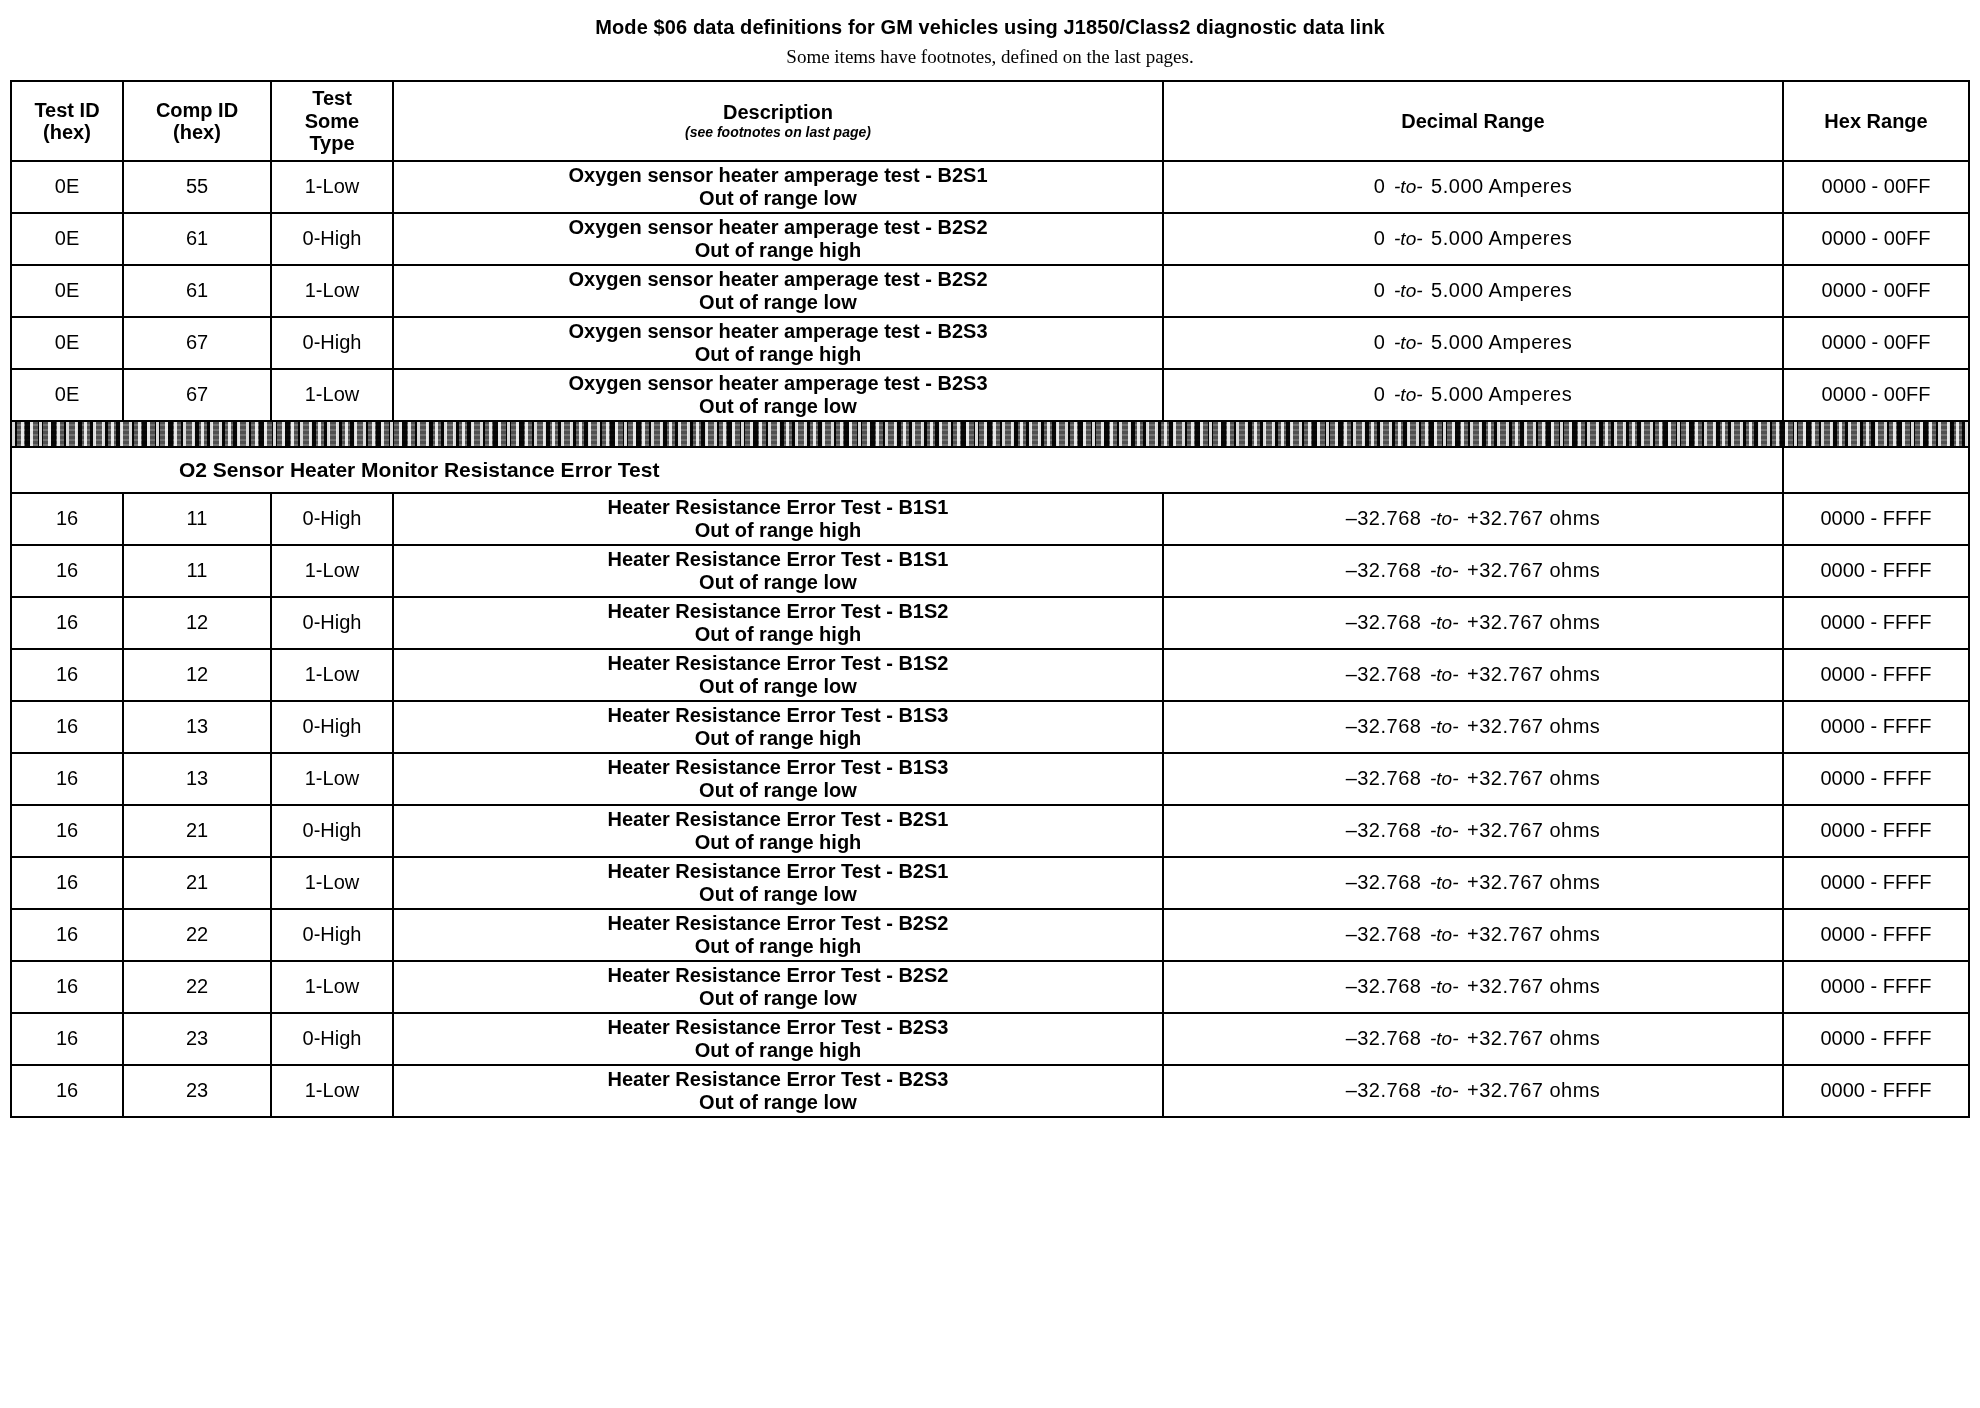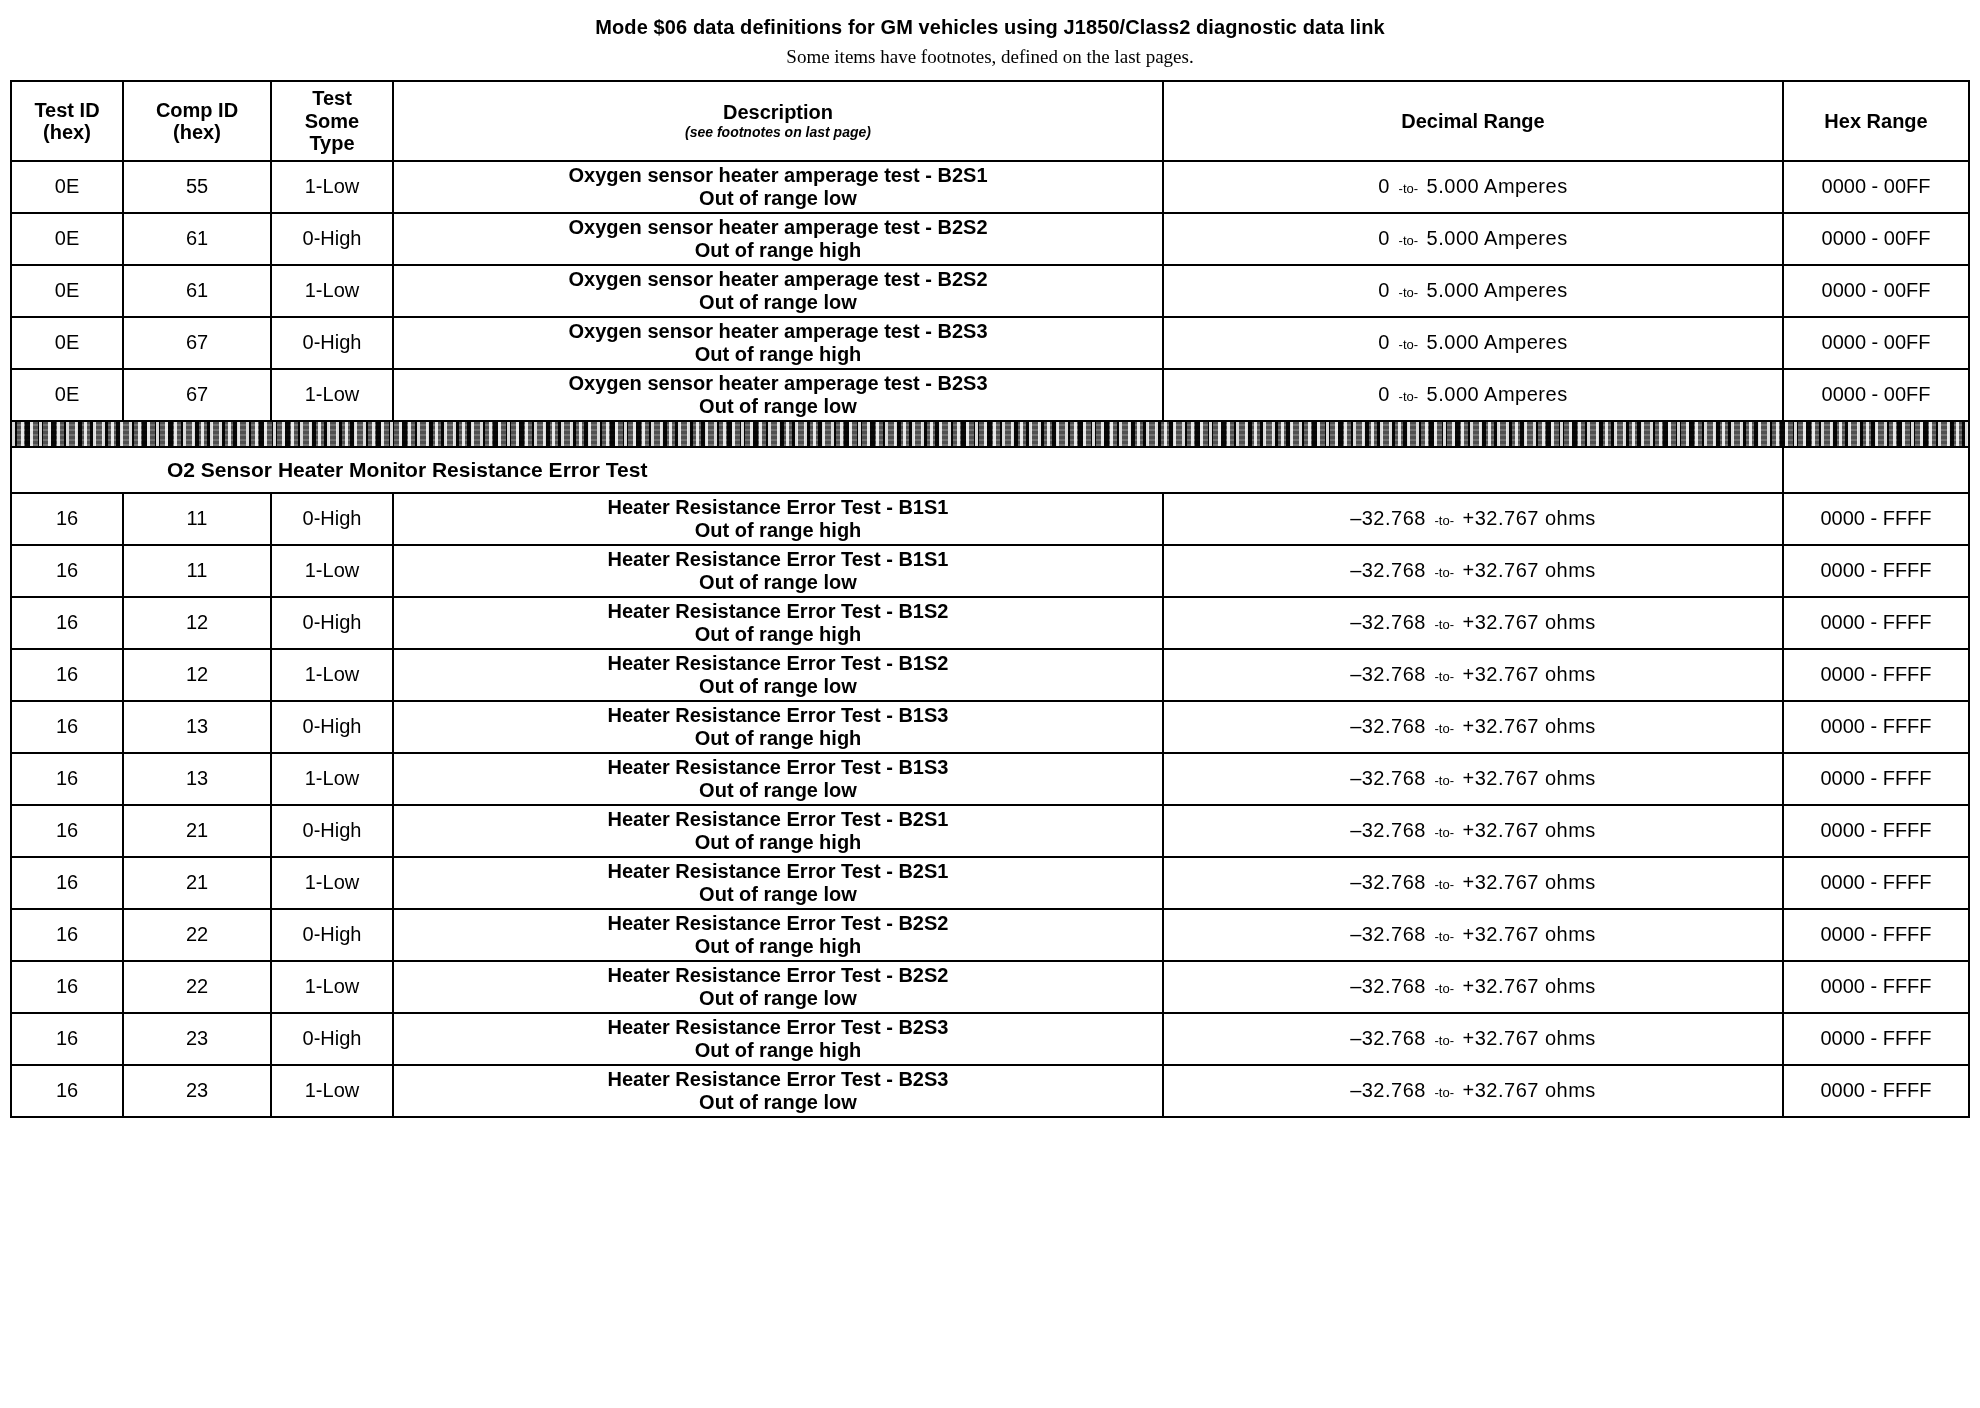--- a/index.html
+++ b/index.html
@@ -86,21 +86,22 @@
     padding: 2px 4px;
     font-weight: bold;
   }
   td.desc .l1 { display: block; }
   td.desc .l2 { display: block; }
   td.range {
     text-align: center;
     white-space: nowrap;
   }
   td.range .to {
-    font-size: 13px;
+    font-style: italic;
+    font-size: 19px;
     padding: 0 3px;
   }
   td.range .sp { letter-spacing: 0.5px; }
   td.hex { text-align: center; margin-left: 8px; }
 
   
   tr.band td {
     height: 24px;
     padding: 0;
     border-left: 2px solid #000;
@@ -111,21 +112,21 @@
     background-image:
       repeating-linear-gradient(90deg, rgba(255,255,255,0.85) 0 3px, rgba(0,0,0,0) 3px 9px),
       repeating-linear-gradient(90deg, rgba(0,0,0,0.9) 0 5px, rgba(120,120,120,0.5) 5px 13px),
       repeating-linear-gradient(0deg, rgba(255,255,255,0.25) 0 2px, rgba(0,0,0,0.3) 2px 5px);
   }
   tr.section td {
     height: 44px;
     text-align: left;
     font-size: 21px;
     font-weight: bold;
-    padding-left: 5px;
+    padding-left: 17px;
   }
   tr.section .sect-label {
     display: block;
     padding-left: 150px;
   }
 </style>
 </head>
 <body>
 
 <div class="page">

